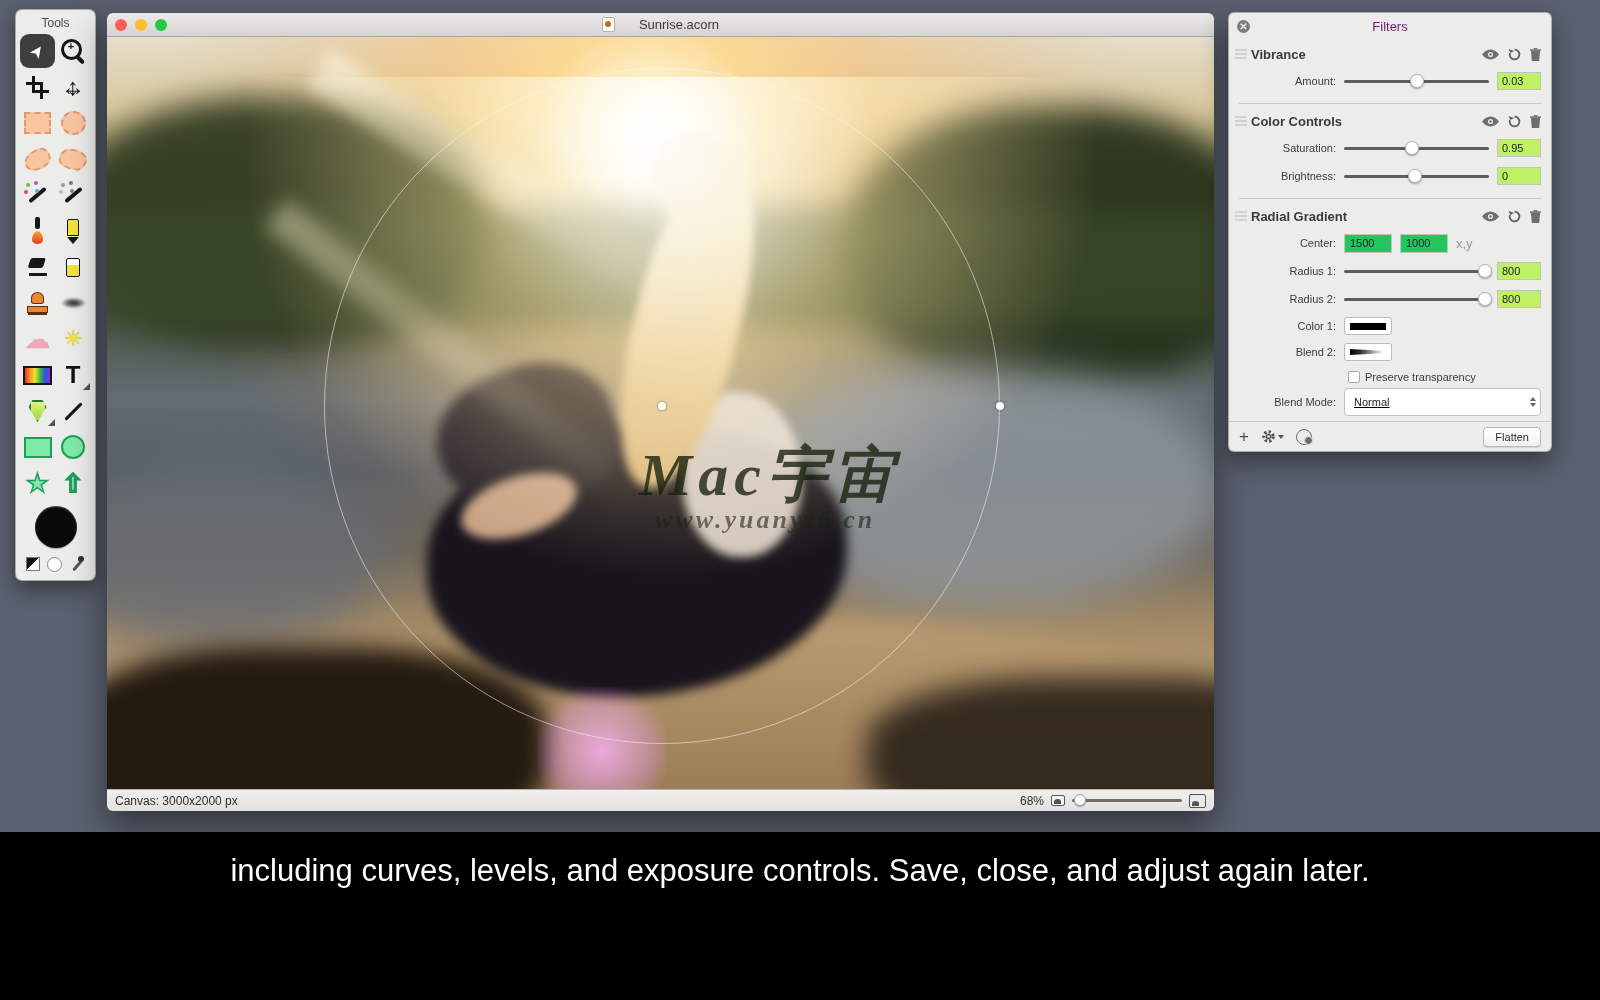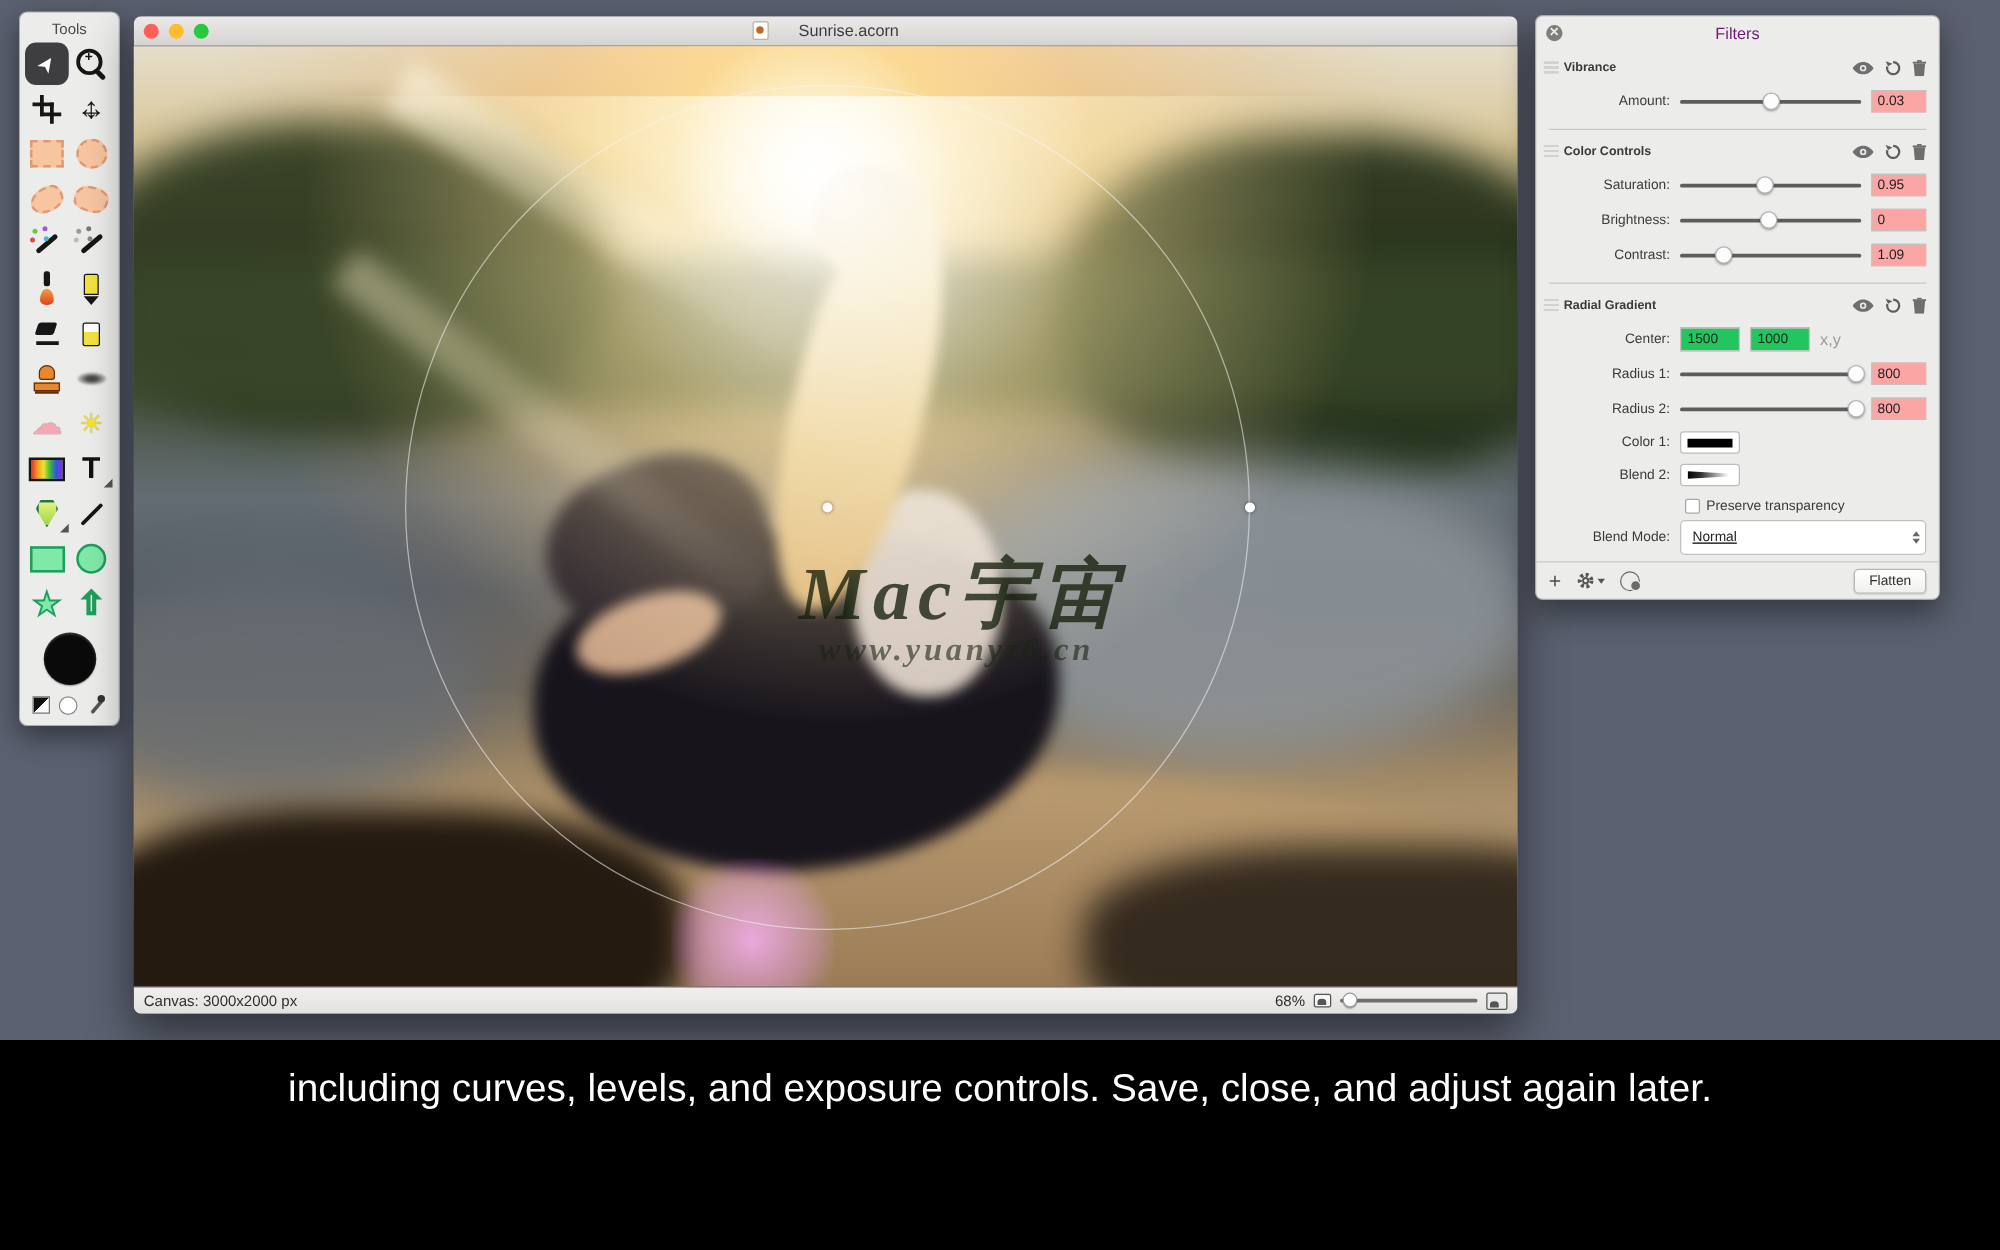--- a/index.html
+++ b/index.html
@@ -113,29 +113,29 @@
     border:1px solid rgba(0,0,0,.28); box-shadow:0 10px 26px rgba(0,0,0,.45); padding-bottom:0; }
   .fp-titlebar{ height:26px; display:flex; align-items:center; position:relative; }
   .fp-close{ width:13px; height:13px; border-radius:50%; background:#7d7d7d; color:#ececea; font-size:10px; line-height:13px;
     text-align:center; font-weight:bold; margin-left:8px; }
   .fp-title{ position:absolute; left:0; right:0; text-align:center; font-size:13px; color:#701a75; }
   .fsection{ padding:2px 0 6px 0; }
   .fdivider{ height:1px; background:#c9c8c6; margin:2px 10px; }
   .fheader{ display:flex; align-items:center; height:26px; padding:0 10px 0 6px; }
   .grip{ width:12px; height:10px; margin-right:4px;
     background:repeating-linear-gradient(180deg,#d2d1cf 0 2px,transparent 2px 4px); }
-  .ftitle{ font-size:10px; font-weight:bold; color:#3a3a3a; flex:1; }
+  .ftitle{ font-size:13px; font-weight:bold; color:#3a3a3a; flex:1; }
   .hicons{ display:flex; align-items:center; gap:9px; }
   .hicons svg{ display:block; }
   .frow{ display:flex; align-items:center; height:28px; padding:0 10px; }
   .flabel{ width:105px; text-align:right; font-size:11px; color:#3b3b3b; padding-right:8px; }
   .strack{ position:relative; flex:1; height:3px; background:#5d5d5d; border-radius:2px; margin-right:8px; }
   .sknob{ position:absolute; top:-6px; width:14px; height:14px; border-radius:50%; background:#fdfdfd;
     border:1px solid #b5b5b5; box-shadow:0 1px 2px rgba(0,0,0,.35); }
-  .sval{ width:44px; height:18px; font-size:11px; padding:6px 4px; border:1px solid #c3c2c0; background:#fca5a5; color:#222;
+  .sval{ width:44px; height:18px; font-size:11px; padding:6px 4px; border:1px solid #c3c2c0; background:#bef264; color:#222;
     font-family:"Liberation Sans",sans-serif; }
   .coord-field{ width:48px; height:19px; font-size:11px; padding:0 5px; border:1px solid #c3c2c0; background:#22c55e; color:#222;
     margin-right:8px; font-family:"Liberation Sans",sans-serif; }
   .xy-suffix{ font-size:13px; color:#9a9a98; }
   .color-well-btn{ width:48px; height:18px; background:#fff; border:1px solid #bdbcba; border-radius:3px;
     display:flex; align-items:center; justify-content:center; }
   .cw-bar1{ width:36px; height:7px; background:#000; }
   .cw-bar2{ width:36px; height:8px; background:linear-gradient(90deg,#000 0%,#333 30%,#fff 92%);
     clip-path:polygon(0 12%,100% 38%,100% 62%,0 88%); }
   .check-row{ height:24px; display:flex; align-items:center; padding-left:119px; gap:5px; }
@@ -384,27 +384,20 @@
         </span>
       <input class="sval" value="0.95" style="">
     </div>
     <div class="frow">
       <span class="flabel">Brightness:</span>
       <span class="strack">
           <span class="sknob" style="left: calc(49% - 7px);"></span>
         </span>
       <input class="sval" value="0" style="">
     </div>
-    <div class="frow">
-      <span class="flabel">Contrast:</span>
-      <span class="strack">
-          <span class="sknob" style="left: calc(24% - 7px);"></span>
-        </span>
-      <input class="sval" value="1.09" style="">
-    </div>
   </div>
   <div class="fdivider"></div>
 
   <div class="fsection">
     <div class="fheader">
       <span class="grip"></span>
       <span class="ftitle">Radial Gradient</span>
       <span class="hicons">
         <svg width="17" height="11" viewBox="0 0 24 14">
             <path d="M12 0C7 0 3 3 0 7c3 4 7 7 12 7s9-3 12-7c-3-4-7-7-12-7z" fill="#6e6e6e"></path>

